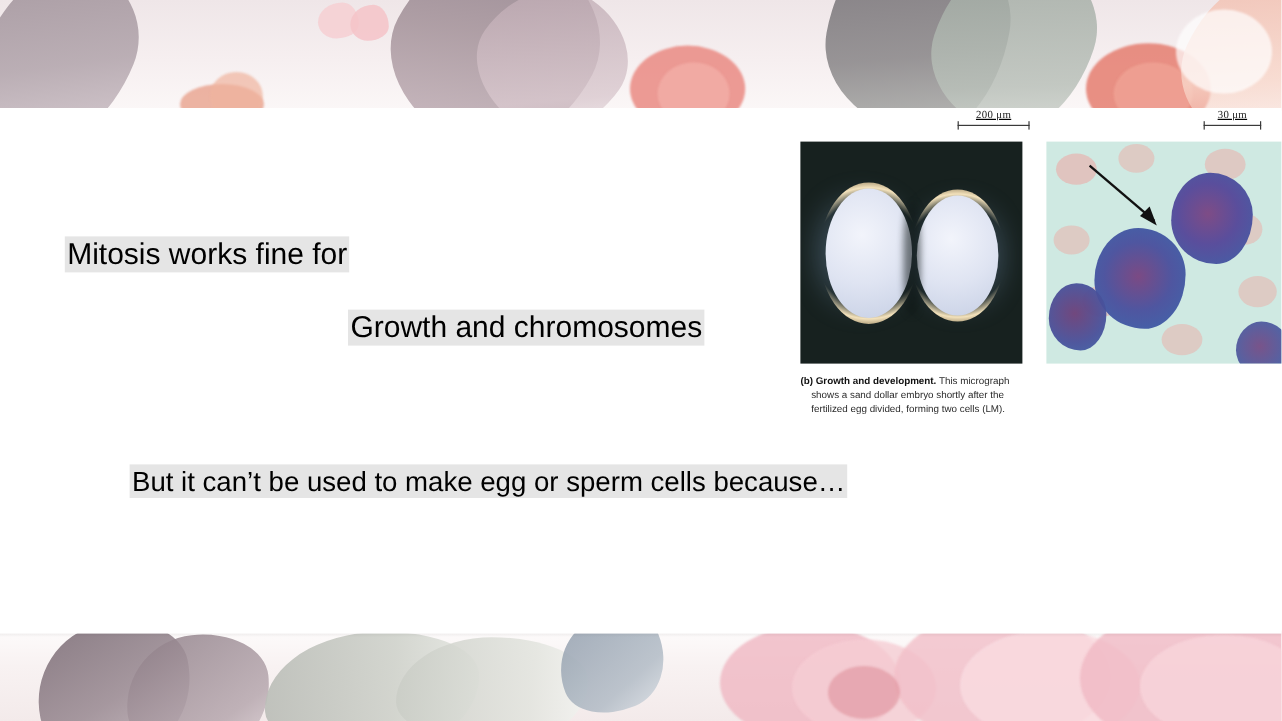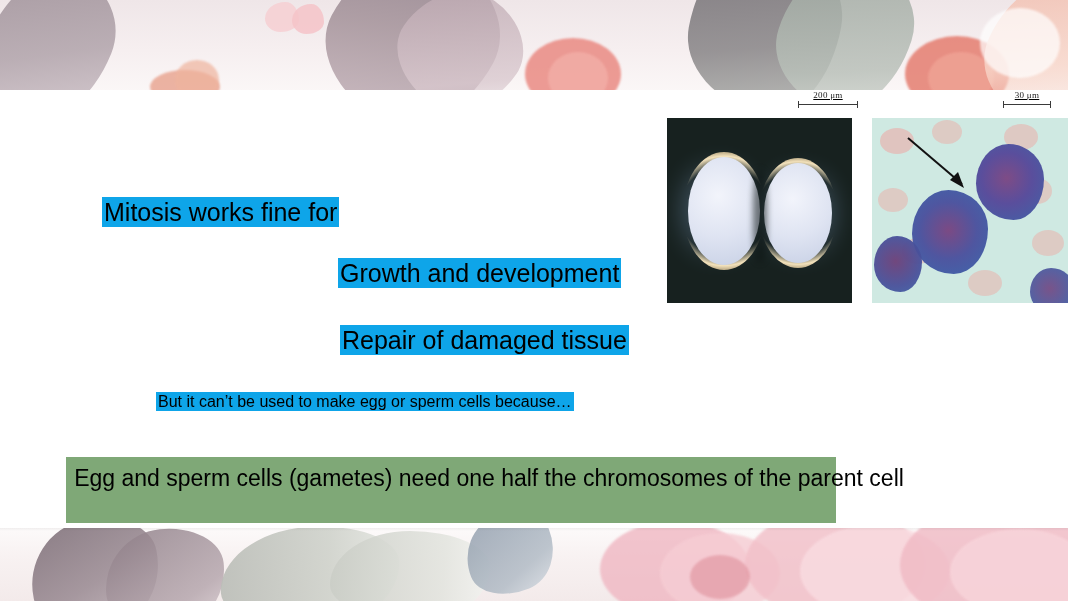--- a/index.html
+++ b/index.html
@@ -21,27 +21,27 @@
   .blob{position:absolute;border-radius:50%;filter:blur(1px);}
 
   
   .sheet{position:absolute;left:0;top:90px;width:1068px;height:438px;background:#ffffff;}
   .sheet-shadow{position:absolute;left:0;top:528px;width:1068px;height:3px;
                 background:linear-gradient(180deg,rgba(0,0,0,.05),rgba(0,0,0,0));}
 
   
   .hl-line{position:absolute;white-space:nowrap;color:#000000;
            font-family:"Liberation Sans", sans-serif;}
-  .hl-line .hl{background:#0ea5e9;padding:1px 2px;box-decoration-break:clone;margin-left:48px;
+  .hl-line .hl{background:#e5e5e5;padding:1px 2px;box-decoration-break:clone;
                -webkit-box-decoration-break:clone;}
 
   #line1{left:54px;top:195px;font-size:25px;line-height:34px;}
   #line2{left:290px;top:256px;font-size:25px;line-height:34px;}
   #line3{left:292px;top:323px;font-size:25px;line-height:34px;}
-  #line4{left:108px;top:385px;font-size:16px;line-height:33px;}
+  #line4{left:108px;top:385px;font-size:23px;line-height:33px;}
 
   
   #line5{position:absolute;left:66px;top:457px;width:770px;}
   #line5 .box{position:absolute;left:0;top:0;width:770px;height:66px;background:#7fa877;}
   #line5 .txt{position:relative;width:846px;text-align:center;color:#000;
               font-size:23px;line-height:33px;padding-top:5px;}
 
   
   .figure{position:absolute;left:655px;top:90px;width:413px;height:275px;background:#ffffff;}
 
@@ -203,37 +203,37 @@
       <div class="tcell" style="left:158px;top:150px;width:44px;height:46px;
                   background:radial-gradient(circle at 45% 45%, #6f4380 0%, #47539c 60%, #3f63a8 100%);opacity:.9;"></div>
 
       <svg class="arrow" style="left:34px;top:18px;" width="72" height="62" viewBox="0 0 72 62">
         <line x1="2" y1="2" x2="56" y2="48" stroke="#111" stroke-width="2"></line>
         <polygon points="58,52 44,44 52,36" fill="#111"></polygon>
       </svg>
     </div>
 
     <div class="captions">
+      <div class="cap-col">
+        <b><span>(b)</span>
+           <span>Growth and development.</span></b>
+        <span>This micrograph</span>
+        <span class="ind">shows a sand dollar embryo shortly after the</span>
+        <span class="ind">fertilized egg divided, forming two cells (LM).</span>
+      </div>
     </div>
   </div>
 
   <div class="hl-line" id="line1">
     <span class="hl">Mitosis works fine for</span>
   </div>
 
   <div class="hl-line" id="line2">
-    <span class="hl">Growth and development</span>
-  </div>
-
-  <div class="hl-line" id="line3">
-    <span class="hl">Repair of damaged tissue</span>
-  </div>
+    <span class="hl">Growth and chromosomes</span>
+  </div>
+
 
   <div class="hl-line" id="line4">
     <span class="hl">But it can’t be used to make egg or sperm cells because…</span>
   </div>
 
-  <div id="line5">
-    <div class="box"></div>
-    <div class="txt">Egg and sperm cells (gametes) need one half the chromosomes of the parent cell</div>
-  </div>
 
 </div>
 
 </body></html>

